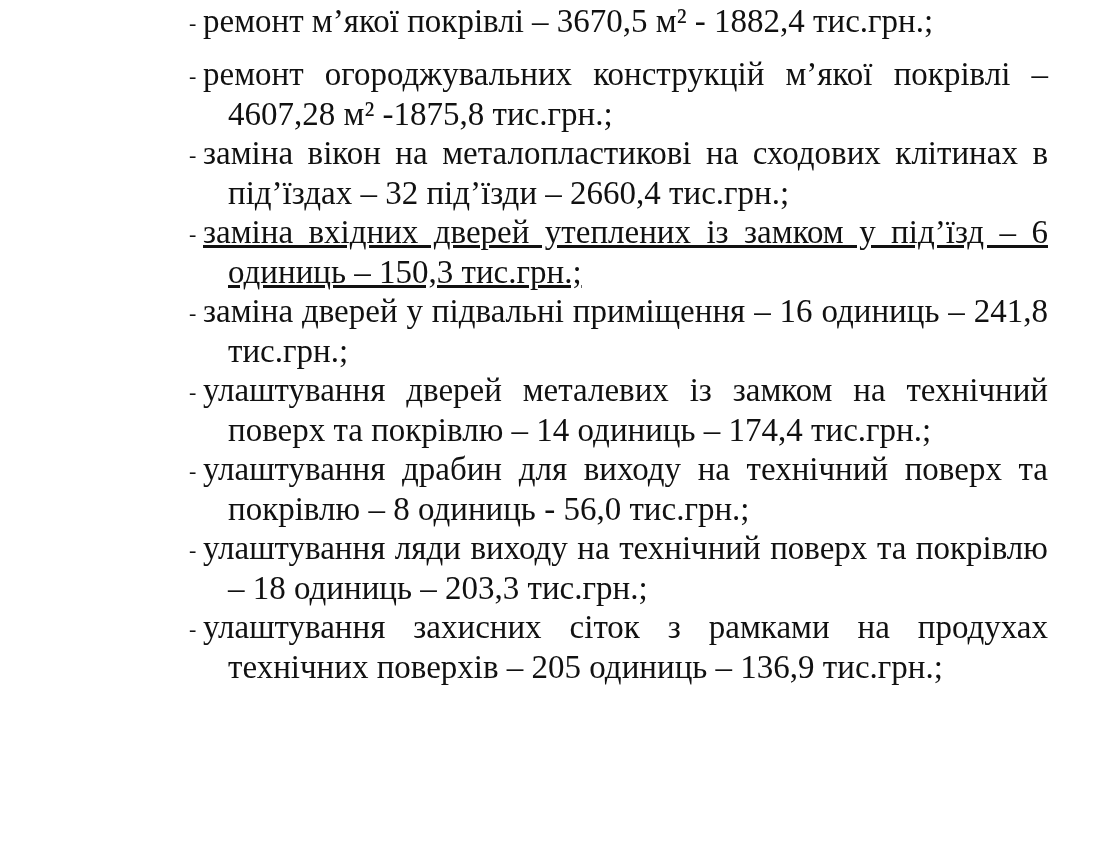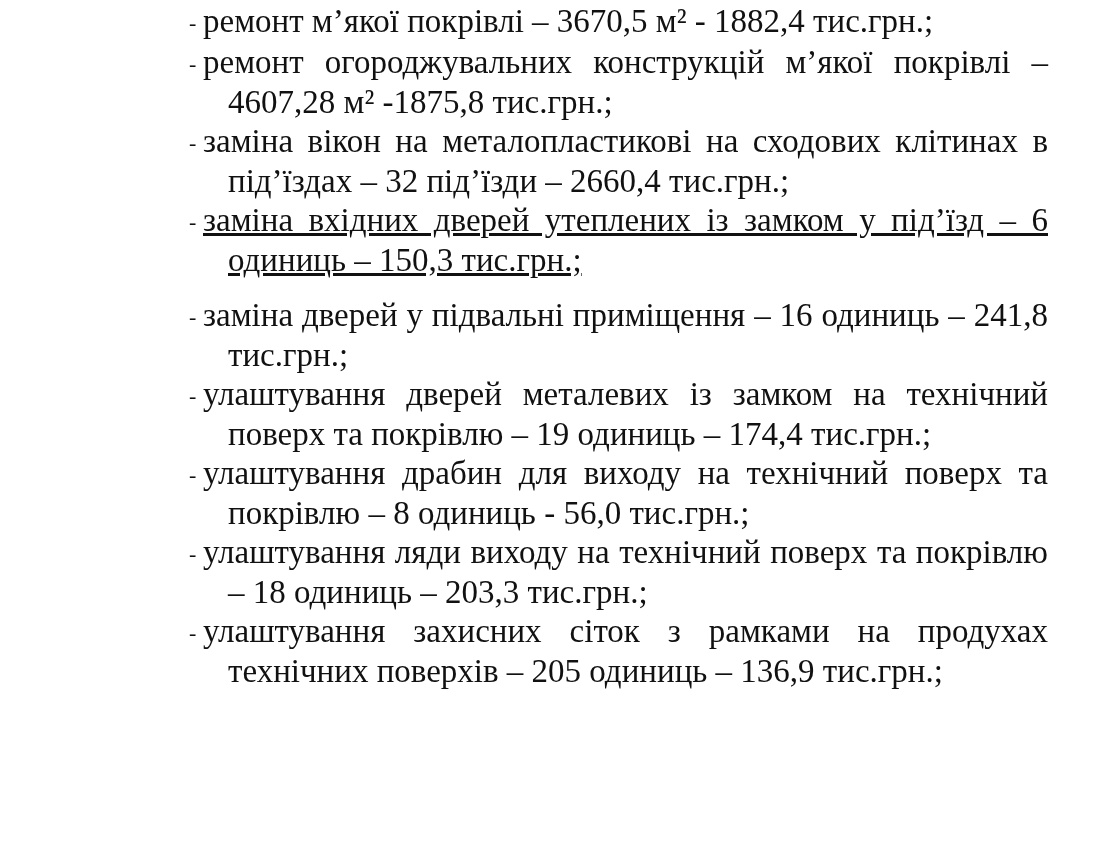--- a/index.html
+++ b/index.html
@@ -58,34 +58,34 @@
   </style>
 </head>
 <body>
 
 <div class="page">
 
   <ul class="list">
     <li class="item" style="margin-top:2px;">
       <span class="dash">-</span><span class="item-text">ремонт м’якої покрівлі – 3670,5 м² - 1882,4 тис.грн.;</span>
     </li>
-    <li class="item" style="margin-top:0;">
+    <li class="item" style="margin-top:12px;">
       <span class="dash">-</span><span class="item-text">ремонт огороджувальних конструкцій м’якої покрівлі – 4607,28 м² -1875,8 тис.грн.;</span>
     </li>
     <li class="item" style="margin-top:0;">
       <span class="dash">-</span><span class="item-text">заміна вікон на металопластикові на сходових клітинах в під’їздах – 32 під’їзди – 2660,4 тис.грн.;</span>
     </li>
     <li class="item" style="margin-top:0;text-decoration:underline;">
       <span class="dash">-</span><span class="item-text">заміна вхідних дверей утеплених із замком у під’їзд – 6 одиниць – 150,3 тис.грн.;</span>
     </li>
-    <li class="item" style="margin-top:16px;">
+    <li class="item" style="margin-top:0;">
       <span class="dash">-</span><span class="item-text">заміна дверей у підвальні приміщення – 16 одиниць – 241,8 тис.грн.;</span>
     </li>
     <li class="item" style="margin-top:0;">
-      <span class="dash">-</span><span class="item-text">улаштування дверей металевих із замком на технічний поверх та покрівлю – 19 одиниць – 174,4 тис.грн.;</span>
+      <span class="dash">-</span><span class="item-text">улаштування дверей металевих із замком на технічний поверх та покрівлю – 14 одиниць – 174,4 тис.грн.;</span>
     </li>
     <li class="item" style="margin-top:0;">
       <span class="dash">-</span><span class="item-text">улаштування драбин для виходу на технічний поверх та покрівлю – 8 одиниць - 56,0 тис.грн.;</span>
     </li>
     <li class="item" style="margin-top:0;">
       <span class="dash">-</span><span class="item-text">улаштування ляди виходу на технічний поверх та покрівлю – 18 одиниць – 203,3 тис.грн.;</span>
     </li>
     <li class="item" style="margin-top:0;">
       <span class="dash">-</span><span class="item-text">улаштування захисних сіток з рамками на продухах технічних поверхів – 205 одиниць – 136,9 тис.грн.;</span>
     </li>

